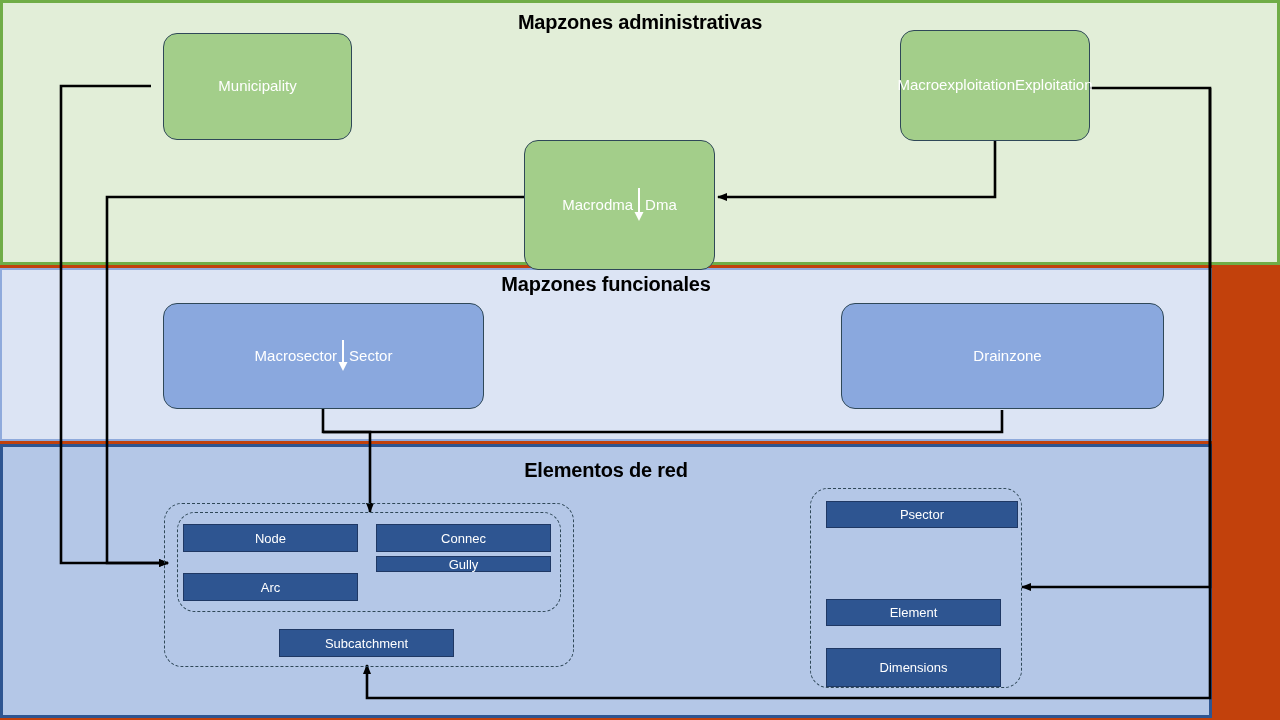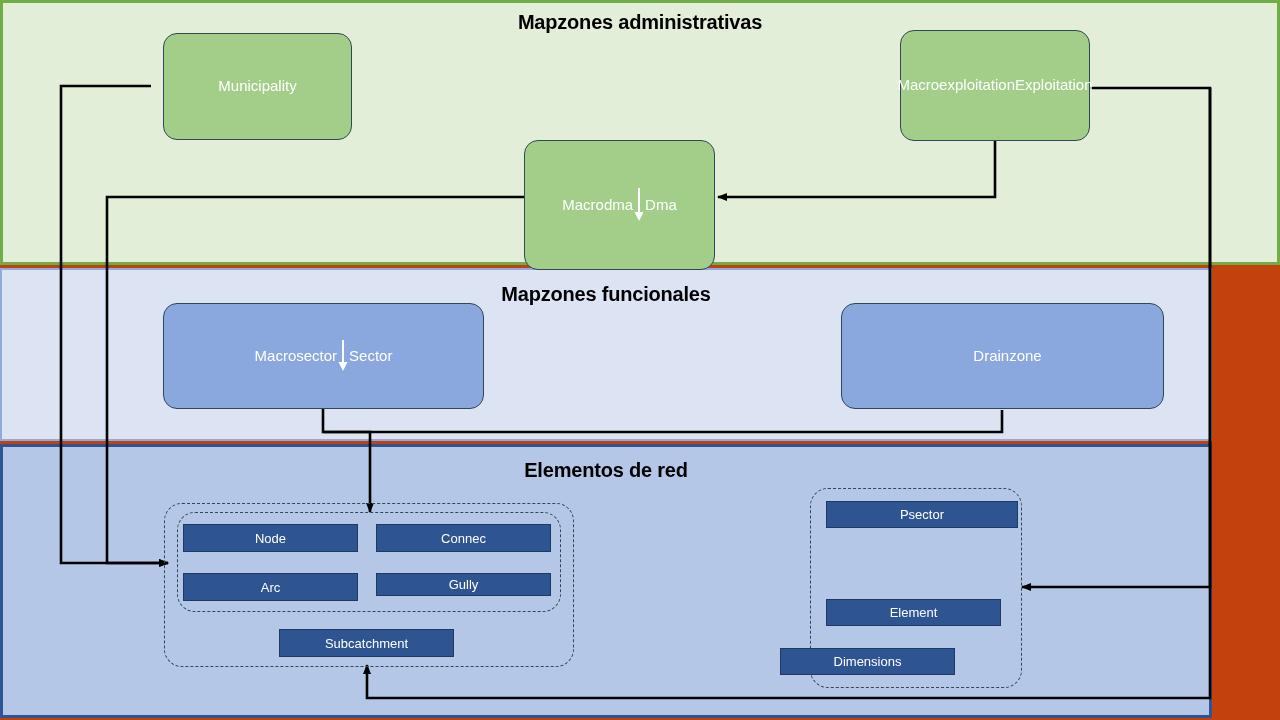--- a/index.html
+++ b/index.html
@@ -9,21 +9,21 @@
 
   
   .band{position:absolute;box-sizing:border-box;}
   #band-admin{left:0;top:0;width:1280px;height:265px;background:#e2eed8;border:3px solid #70ad47;}
   #band-func{left:0;top:268px;width:1212px;height:173px;background:#dce4f4;border:2px solid #8faadc;}
   #band-net{left:0;top:444px;width:1212px;height:274px;background:#b4c7e7;border:3px solid #2e5591;}
 
   .band-title{position:absolute;width:100%;text-align:center;font-weight:bold;font-size:20px;color:#000;
               font-family:"Liberation Sans",sans-serif;letter-spacing:-0.2px;}
   #title-admin{top:11px;}
-  #title-func{top:283px;width:1212px;}
+  #title-func{top:273px;width:1212px;}
   #title-net{top:459px;width:1212px;}
 
   
   .zbox{position:absolute;box-sizing:border-box;border-radius:14px;border:1px solid #2f4858;
         color:#ffffff;display:flex;align-items:center;justify-content:center;
         font-size:15px;text-align:center;}
   .zbox.green{background:#a3ce8a;}
   .zbox.blue{background:#8aa8de;}
   .zbox .lbl{line-height:1.1;}
   .zarrow{display:block;margin:6px 0;}
@@ -115,32 +115,32 @@
 
   <div class="chip" style="left:183px;top:524px;width:175px;height:28px;">
     <span>Node</span>
   </div>
   <div class="chip" style="left:376px;top:524px;width:175px;height:28px;">
     <span>Connec</span>
   </div>
   <div class="chip" style="left:183px;top:573px;width:175px;height:28px;">
     <span>Arc</span>
   </div>
-  <div class="chip" style="left:376px;top:573px;width:175px;height:23px;">
+  <div class="chip" style="left:376px;top:556px;width:175px;height:16px;">
     <span>Gully</span>
   </div>
   <div class="chip" style="left:279px;top:629px;width:175px;height:28px;">
     <span>Subcatchment</span>
   </div>
 
   <div class="dgroup" id="grp-right" style="left:810px;top:488px;width:212px;height:200px;"></div>
 
   <div class="chip" style="left:826px;top:501px;width:192px;height:27px;">
     <span>Psector</span>
   </div>
   <div class="chip" style="left:826px;top:599px;width:175px;height:27px;">
     <span>Element</span>
   </div>
-  <div class="chip" style="left:780px;top:648px;width:175px;height:27px;text-align:right;">
+  <div class="chip" style="left:826px;top:648px;width:175px;height:39px;text-align:right;">
     <span>Dimensions</span>
   </div>
 
 </div>
 
 </body></html>

